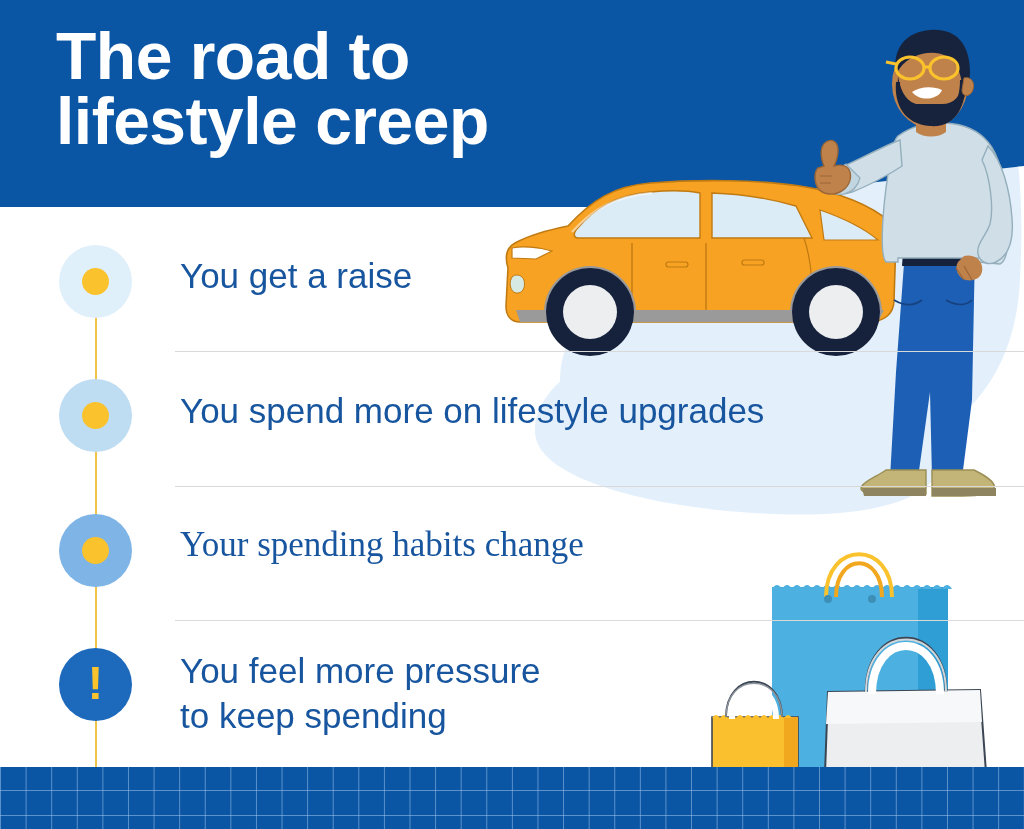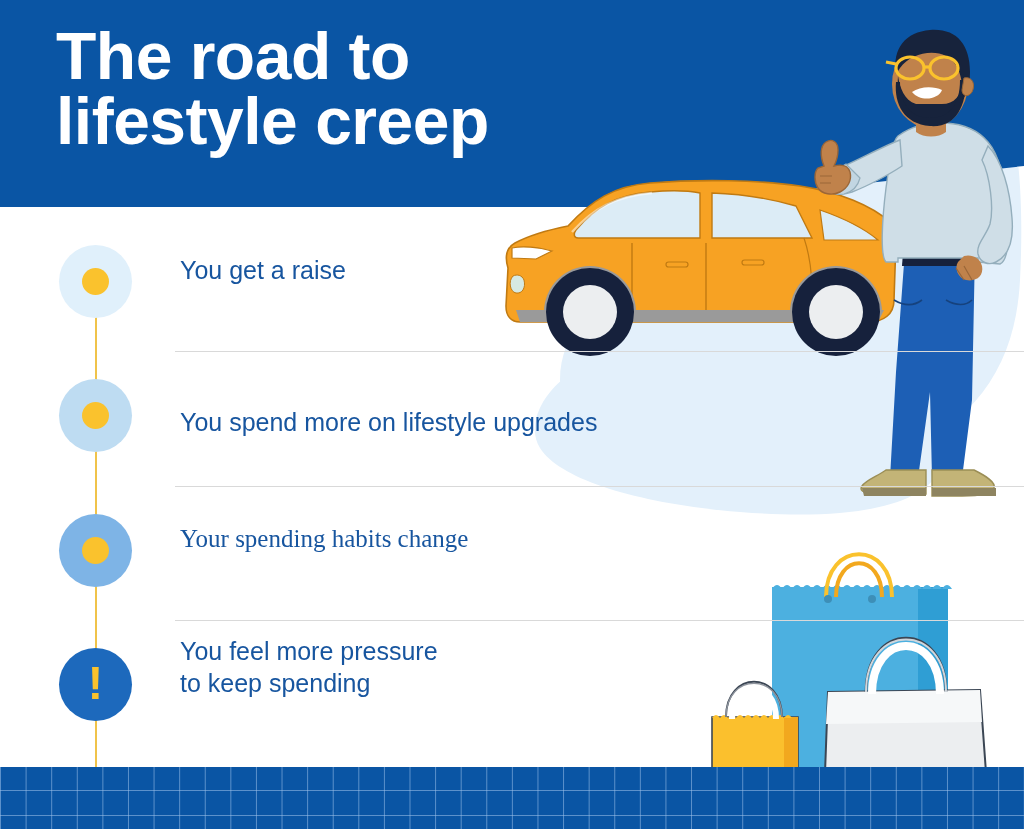--- a/index.html
+++ b/index.html
@@ -97,21 +97,21 @@
     font-size: 46px;
     font-weight: bold;
     line-height: 1;
     position: relative;
     top: -2px;
   }
   .step-label {
     position: absolute;
     left: 180px;
     color: #17559f;
-    font-size: 25px;
+    font-size: 35px;
     line-height: 1.28;
     white-space: pre-line;
     font-weight: normal;
   }
   .divider {
     position: absolute;
     left: 175px;
     width: 849px;
     height: 1px;
     background: #d9d9d9;
@@ -301,37 +301,37 @@
         <span class="dot"></span>
       </div>
       <div class="step-label" style="top:47px;">You get a raise</div>
       <div class="divider" style="top:144px;"></div>
     </div>
 
     <div class="step">
       <div class="marker" style="top:172px;background:#bedcf2;">
         <span class="dot"></span>
       </div>
-      <div class="step-label" style="top:199px;">You spend more on lifestyle upgrades</div>
+      <div class="step-label" style="top:182px;">You spend more on lifestyle upgrades</div>
       <div class="divider" style="top:279px;"></div>
     </div>
 
     <div class="step">
       <div class="marker" style="top:307px;background:#7eb4e6;">
         <span class="dot"></span>
       </div>
       <div class="step-label" style="top:316px;font-family:Liberation Serif, serif;">Your spending habits change</div>
       <div class="divider" style="top:413px;"></div>
     </div>
 
     <div class="step">
       <div class="marker" style="top:441px;background:#1d69bc;">
         <span class="bang">!</span>
       </div>
-      <div class="step-label" style="top:428px;">You feel more pressure
+      <div class="step-label" style="top:442px;">You feel more pressure
 to keep spending</div>
     </div>
   </div>
 
   <div class="footer">
     <div class="footer-grid"></div>
   </div>
 
 </div>
 

